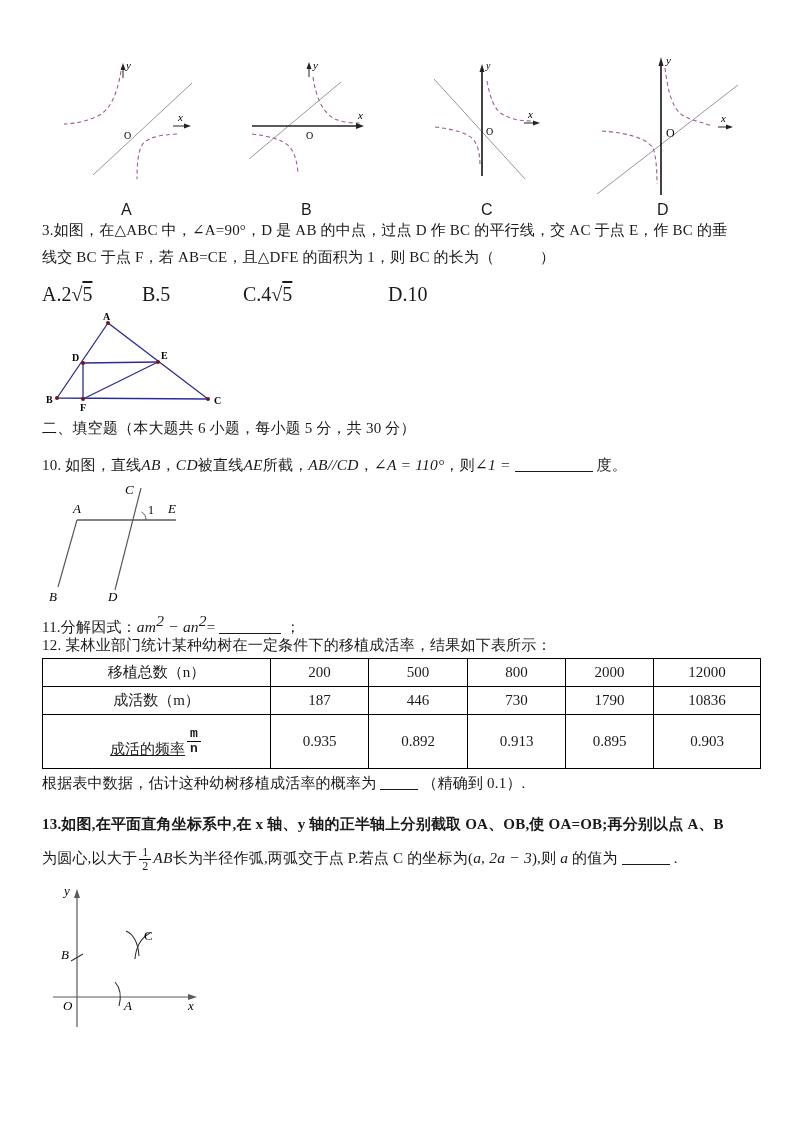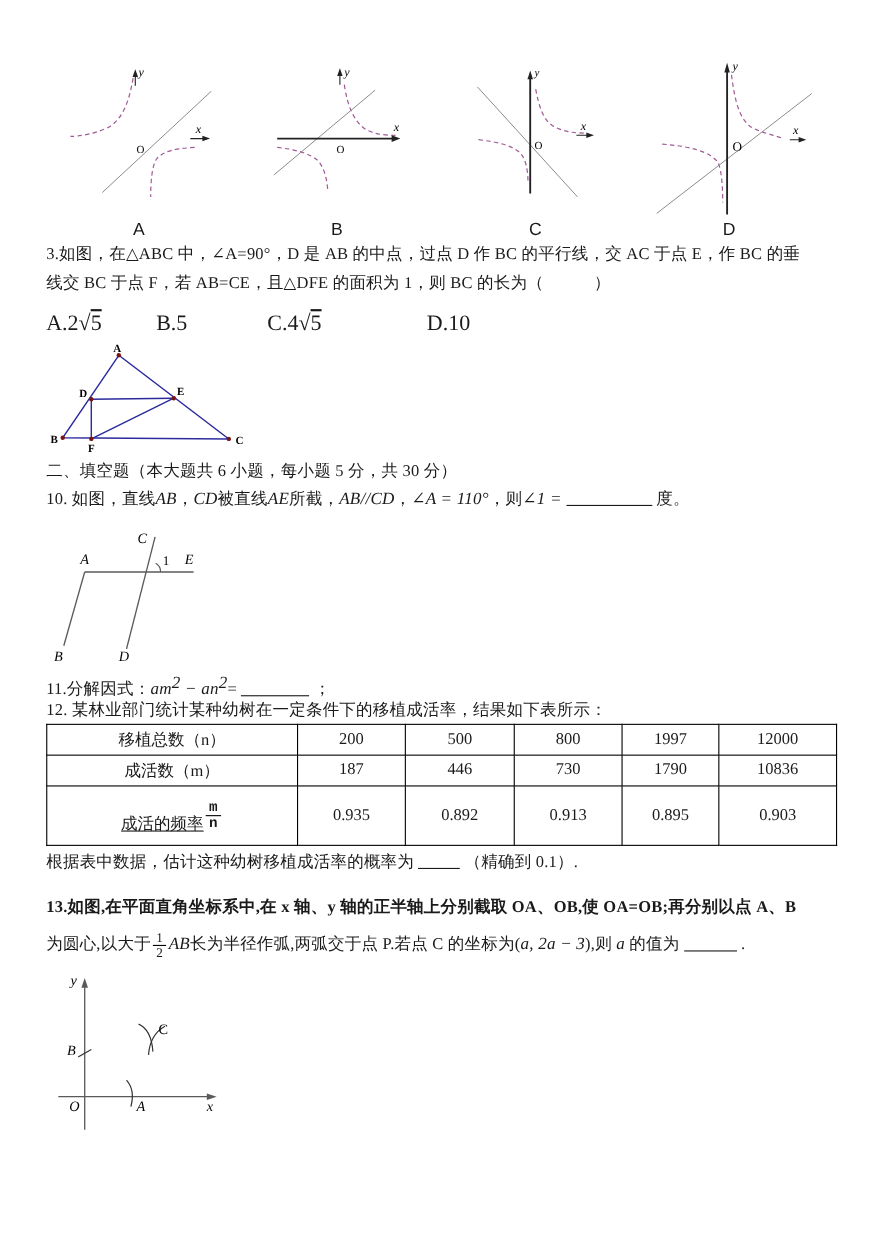--- a/index.html
+++ b/index.html
@@ -116,21 +116,21 @@
     <text x="58" y="10" class="fig-pt-label">A</text>
     <text x="1" y="93" class="fig-pt-label">B</text>
     <text x="169" y="94" class="fig-pt-label">C</text>
     <text x="27" y="51" class="fig-pt-label">D</text>
     <text x="116" y="49" class="fig-pt-label">E</text>
     <text x="35" y="101" class="fig-pt-label">F</text>
   </svg>
 
   <div class="abs cn" style="left:42px;top:419px;">二、填空题（本大题共 6 小题，每小题 5 分，共 30 分）</div>
 
-  <div class="abs cn" style="left:42px;top:444px;">
+  <div class="abs cn" style="left:42px;top:456px;">
     <span>10. 如图，直线</span><span class="math">AB</span><span>，</span><span class="math">CD</span><span>被直线</span><span class="math">AE</span><span>所截，</span><span class="math">AB//CD</span><span>，</span><span class="math">∠A = 110°</span><span>，则</span><span class="math">∠1 =</span>
     <span class="blank w75"></span>
     <span>度。</span>
   </div>
 
   <svg class="abs" style="left:45px;top:480px;" width="145" height="128" viewBox="0 0 145 128">
     <path d="M 32,40 L 131,40" stroke="#5a5a5a" stroke-width="1.4"></path>
     <path d="M 32,40 L 13,107" stroke="#5a5a5a" stroke-width="1.2"></path>
     <path d="M 96,8 L 70,110" stroke="#5a5a5a" stroke-width="1.2"></path>
     <path d="M 96.5,32 A 9,9 0 0 1 101,40" fill="none" stroke="#5a5a5a" stroke-width="1"></path>
@@ -158,21 +158,21 @@
         <col style="width:98px">
         <col style="width:88px">
         <col style="width:107px">
     </colgroup>
     <tbody>
         <tr style="height:28px">
       <td>移植总数（n）</td>
       <td>200</td>
       <td>500</td>
       <td>800</td>
-      <td>1997</td>
+      <td>2000</td>
       <td>12000</td>
     </tr>
     <tr style="height:28px">
       <td>成活数（m）</td>
       <td>187</td>
       <td>446</td>
       <td>730</td>
       <td>1790</td>
       <td>10836</td>
     </tr>

